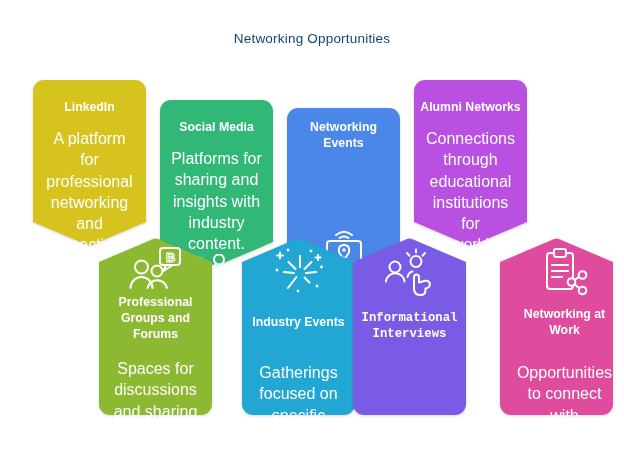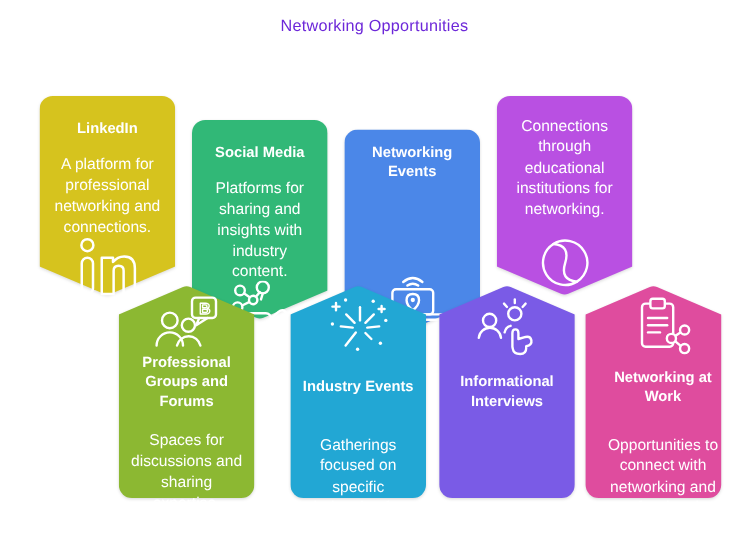--- a/index.html
+++ b/index.html
@@ -1,42 +1,42 @@
 <!DOCTYPE html>
 <html><head>
 <meta charset="utf-8">
 <style>
   html,body { margin:0; padding:0; background:#ffffff; }
   .canvas {
     position:relative; width:624px; height:461px; background:#ffffff;
     font-family:"Liberation Sans", sans-serif; overflow:hidden;
   }
   .main-title {
-    position:absolute; top:14px; left:0; width:624px; text-align:center;
-    font-size:13.5px; color:#6d28d9; letter-spacing:0.2px;
+    position:absolute; top:31px; left:0; width:624px; text-align:center;
+    font-size:13.5px; color:#0c4a6e; letter-spacing:0.2px;
   }
   .card { position:absolute; width:113px; }
   .card.top    { top:80px;  height:166px; }
   .card.bottom { top:238px; height:177px; }
   .card .bg { position:absolute; left:0; top:0; width:100%; height:100%;
               filter:drop-shadow(0 1px 1.5px rgba(0,0,0,0.15)); }
   .shape { fill:var(--card-color); }
   .knockout { fill:var(--card-color); }
   .content {
     position:relative; height:100%; display:flex; flex-direction:column;
     align-items:center; color:#ffffff; text-align:center;
   }
   .top .content { padding-top:12px; }
   .bottom .content { padding-top:8px; }
   .card-title {
     font-weight:bold; font-size:12.3px; line-height:1.28; padding:0 4px;
     min-height:32px; display:flex; align-items:center; justify-content:center;
   }
   .bottom .card-title { min-height:46px; }
-  .card-desc { font-size:13px; line-height:1.33; padding:0 9px; margin-top:4px; }
+  .card-desc { font-size:16px; line-height:1.33; padding:0 9px; margin-top:4px; }
   .bottom .card-desc { margin-top:16px; }
   .icon-box { display:flex; align-items:center; justify-content:center; }
   .top .icon-box { margin:auto 0 14px 0; }
   .bottom .icon-box { height:56px; margin-bottom:2px; }
   .ic { stroke:#ffffff; fill:none; stroke-width:2; stroke-linecap:round; stroke-linejoin:round; }
   .ic text { stroke-linejoin:round; }
   .dot { fill:#ffffff; stroke:none; }
 </style>
 </head>
 <body>
@@ -105,20 +105,21 @@
         </svg>
       </div>
     </div>
   </div>
 
   <div class="card top" style="left: 414px; --card-color: #b950e2;">
     <svg class="bg" viewBox="0 0 113 166">
       <path class="shape" d="M11 0 H102 A11 11 0 0 1 113 11 V142 L59.5 164.8 Q56.5 166 53.5 164.8 L0 142 V11 A11 11 0 0 1 11 0 Z"></path>
     </svg>
     <div class="content">
+      <div class="card-title">Alumni Networks</div>
       <div class="card-desc">Connections through educational institutions for networking.</div>
       <div class="icon-box">
         <svg class="ic" width="50" height="50" viewBox="0 0 50 50">
           <g transform="rotate(-32 25 25)">
             <circle cx="25" cy="25" r="18.5"></circle>
             <path d="M25 6.5 Q36.5 15 25 25 Q13.5 35 25 43.5"></path>
           </g>
         </svg>
       </div>
     </div>
@@ -167,42 +168,42 @@
           <circle class="dot" cx="48.5" cy="21" r="1.4"></circle>
           <circle class="dot" cx="44" cy="40" r="1.4"></circle>
           <circle class="dot" cx="25" cy="45" r="1.4"></circle>
         </svg>
       </div>
       <div class="card-title">Industry Events</div>
       <div class="card-desc">Gatherings focused on specific industries for networking.</div>
     </div>
   </div>
 
-  <div class="card bottom" style="left: 366px; --card-color: #7a5be6;">
+  <div class="card bottom" style="left: 353px; font-family: Liberation Mono, monospace; --card-color: #7a5be6;">
     <svg class="bg" viewBox="0 0 113 177">
       <path class="shape" d="M53.5 1.2 Q56.5 0 59.5 1.2 L113 24 V166 A11 11 0 0 1 102 177 H11 A11 11 0 0 1 0 166 V24 Z"></path>
     </svg>
     <div class="content">
       <div class="icon-box">
         <svg class="ic" width="54" height="52" viewBox="0 0 54 52">
           <path d="M3 33.5 A9.3 9.3 0 0 1 21.5 33.5"></path>
           <circle class="knockout" cx="12" cy="19" r="5.5"></circle>
           <circle class="knockout" cx="33" cy="13.5" r="5.5"></circle>
           <line x1="24" y1="5" x2="26.5" y2="7.8"></line>
           <line x1="33" y1="1.5" x2="33" y2="4.5"></line>
           <line x1="42" y1="5" x2="39.5" y2="7.8"></line>
           <path d="M24.5 29 Q25.5 24.5 29.5 23.5"></path>
           <path class="knockout" d="M31 41 V29.5 Q31 26.5 33.5 26.5 Q36 26.5 36 29.5 V34.5 L42 32.8 Q46 32 46.8 35.5 Q47.5 39.5 42.5 40.5 V42 Q42.5 47 37.5 47 Q32 47 31.3 42.5 Z"></path>
         </svg>
       </div>
       <div class="card-title">Informational Interviews</div>
     </div>
   </div>
 
-  <div class="card bottom" style="left: 480px; padding-left: 16px; --card-color: #df4c9e;">
+  <div class="card bottom" style="left: 492px; padding-left: 16px; --card-color: #df4c9e;">
     <svg class="bg" viewBox="0 0 113 177">
       <path class="shape" d="M53.5 1.2 Q56.5 0 59.5 1.2 L113 24 V166 A11 11 0 0 1 102 177 H11 A11 11 0 0 1 0 166 V24 Z"></path>
     </svg>
     <div class="content">
       <div class="icon-box">
         <svg class="ic" width="50" height="52" viewBox="0 0 50 52">
           <rect x="7" y="7" width="26" height="36" rx="3"></rect>
           <rect class="knockout" x="14" y="3" width="12" height="8" rx="2"></rect>
           <line x1="12" y1="19" x2="28" y2="19"></line>
           <line x1="12" y1="25" x2="28" y2="25"></line>

